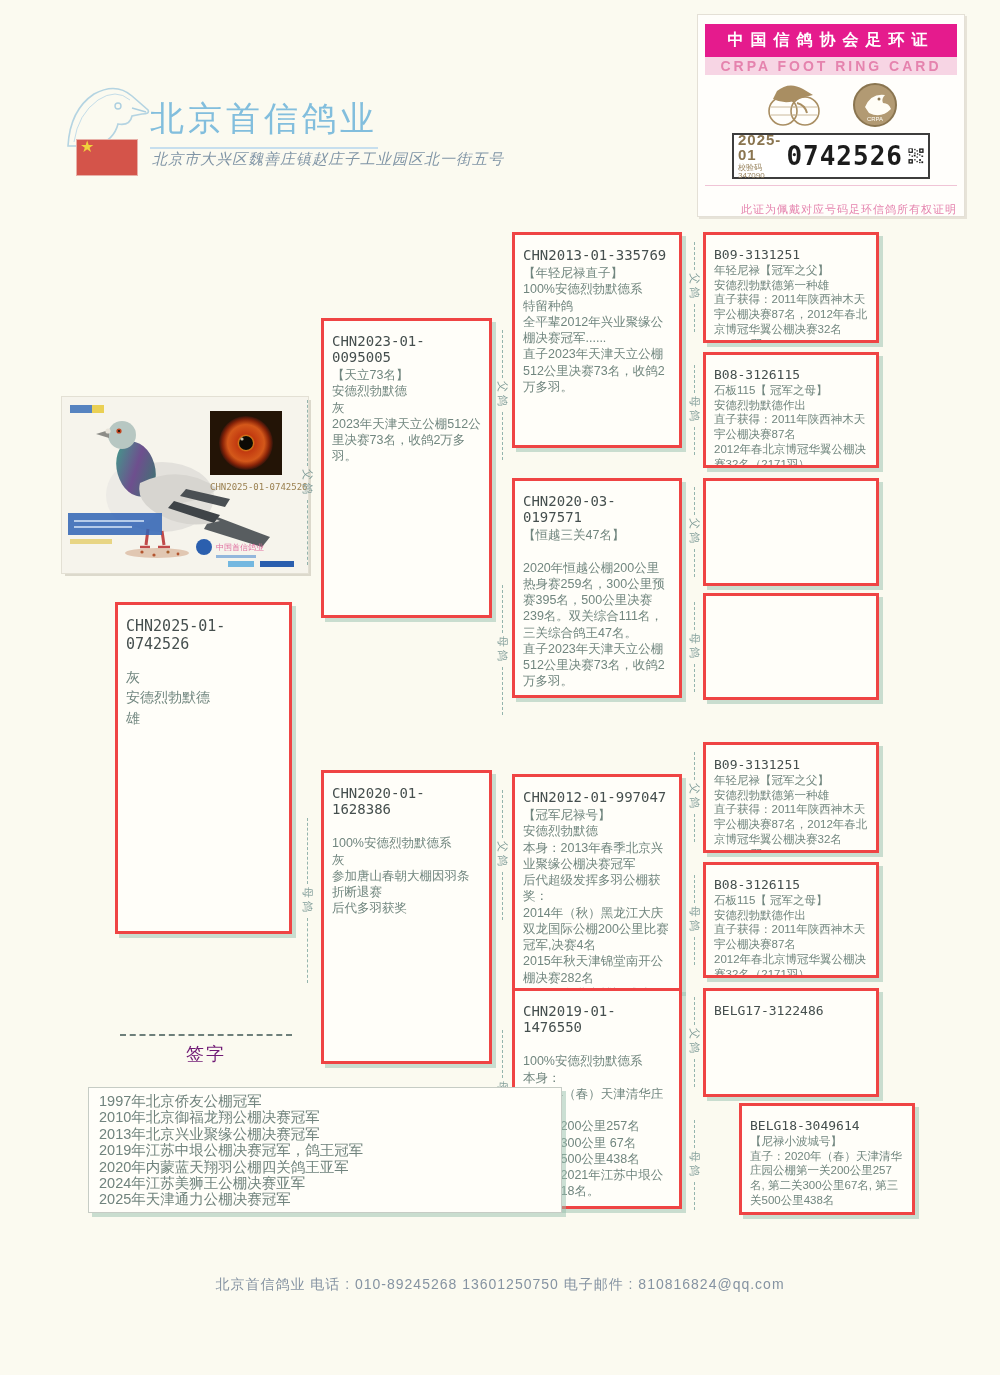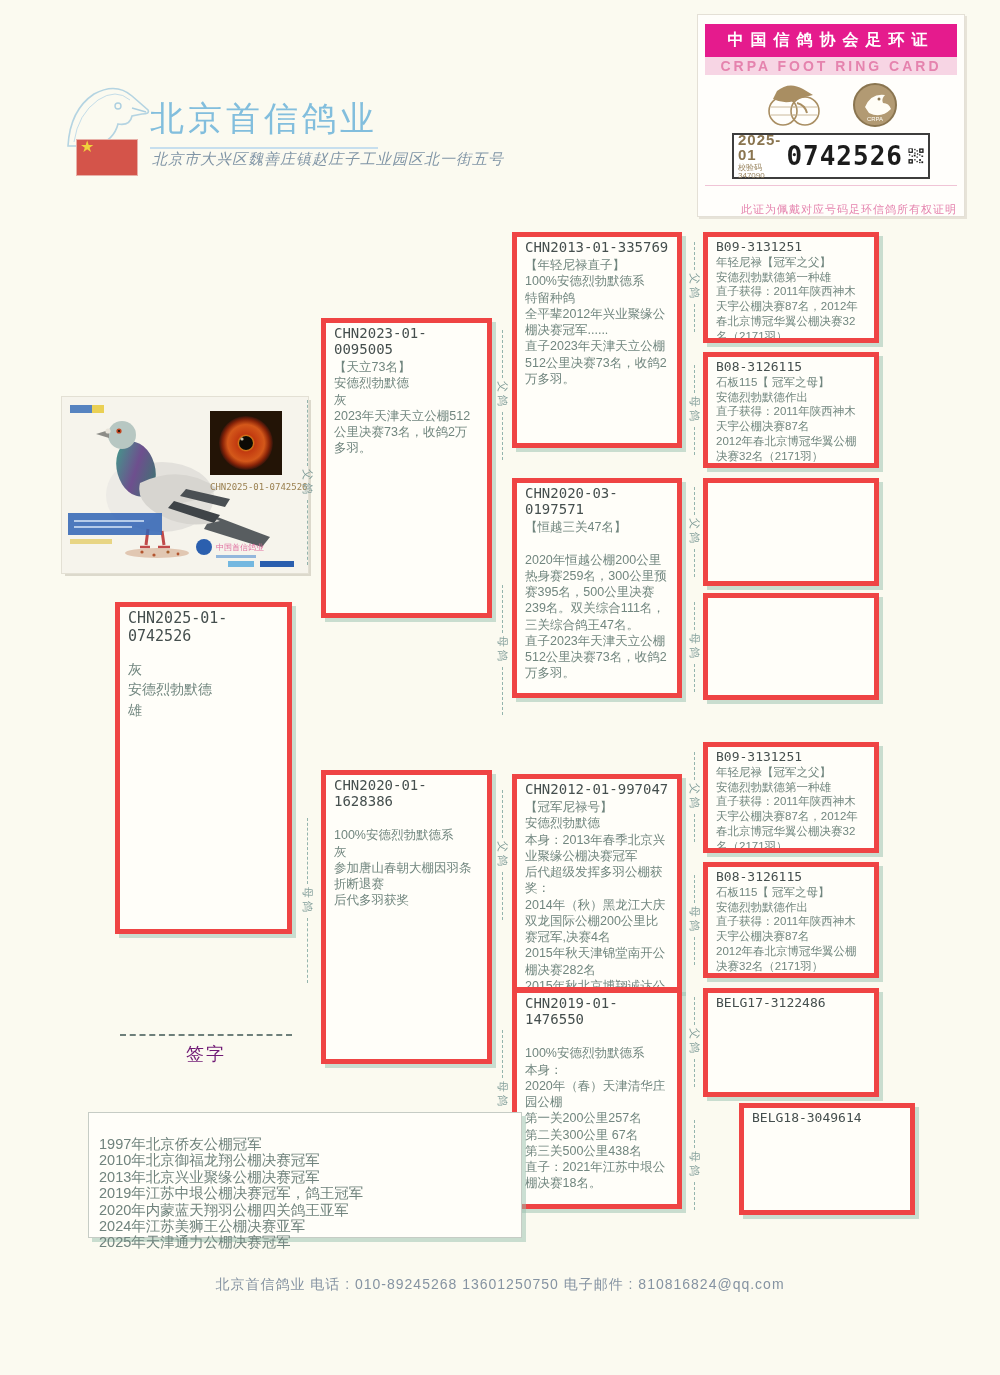--- a/index.html
+++ b/index.html
@@ -27,22 +27,22 @@
               display:flex;align-items:center;gap:5px;padding:0 4px;}
   .frc-series{display:flex;flex-direction:column;justify-content:center;line-height:1;}
   .frc-series .big{font-size:15px;font-weight:bold;color:#8a7550;letter-spacing:1px;}
   .frc-series .small{font-size:8px;color:#9a8560;margin-top:2px;}
   .frc-number{font-size:26px;font-weight:bold;color:#1c1c1c;letter-spacing:1px;
               font-family:"DejaVu Sans Mono",monospace;}
   .frc-note{margin:6px 7px 0 7px;border-top:1px solid #f0c4d6;color:#e583ae;font-size:11px;
             letter-spacing:1px;text-align:right;padding-top:16px;}
 
   
-  .pbox{position:absolute;background:#fffef9;border:5px solid #ef4444;
-        box-shadow:4px 4px 0 rgba(151,191,174,.5);padding:2px 8px;box-sizing:border-box;
+  .pbox{position:absolute;background:#fffef9;border:3px solid #ef4444;
+        box-shadow:4px 4px 0 rgba(151,191,174,.5);padding:12px 8px;box-sizing:border-box;
         color:#71867f;overflow:hidden;}
   .pbox .ring{font-family:"DejaVu Sans Mono",monospace;font-size:14px;color:#454f4e;}
   .pbox .body{white-space:pre-line;font-size:12.5px;line-height:1.3;margin-top:2px;}
   .pbox.lg .ring{font-size:15px;}
   .pbox.lg .body{font-size:14px;line-height:1.45;}
   .pbox.sm .ring{font-size:13px;}
   .pbox.sm .body{font-size:11.5px;line-height:1.28;margin-top:1px;}
 
   
   .vconn{position:absolute;width:14px;display:flex;flex-direction:column;align-items:center;
@@ -51,23 +51,23 @@
   .vconn .vlabel{writing-mode:vertical-rl;text-orientation:sideways;padding:3px 0;letter-spacing:3px;}
 
   
   .photo{position:absolute;left:62px;top:397px;width:246px;height:176px;background:#f6f4ec;
          box-shadow:0 0 0 1px #e3e0d4, 3px 3px 0 #dcd9cc;}
 
   
   .sig-line{position:absolute;left:120px;top:1034px;width:172px;border-top:2px dashed #6d7f7a;}
   .sig-label{position:absolute;left:120px;top:1042px;width:172px;text-align:center;
              font-size:18px;color:#701a75;letter-spacing:2px;}
-  .ach{position:absolute;left:88px;top:1112px;width:434px;height:126px;background:#fffef9;
+  .ach{position:absolute;left:88px;top:1087px;width:474px;height:126px;background:#fffef9;
        border:1px solid #c6ccc5;box-shadow:4px 4px 0 rgba(151,191,174,.5);
-       padding:23px 10px;box-sizing:border-box;}
+       padding:5px 10px;box-sizing:border-box;}
   .ach .body{white-space:pre-line;font-size:14.5px;line-height:1.13;color:#70837d;}
   .footer{position:absolute;left:0;top:1276px;width:1000px;text-align:center;font-size:14px;
           color:#8593a2;letter-spacing:1px;}
 </style>
 </head>
 <body>
 
 <div id="canvas">
 
   <svg width="92" height="72" style="position:absolute;left:60px;top:82px;" viewBox="0 0 92 72">
@@ -290,20 +290,22 @@
     <div class="body">石板115【 冠军之母】
 安德烈勃默德作出
 直子获得：2011年陕西神木天宇公棚决赛87名
 2012年春北京博冠华翼公棚决赛32名（2171羽）</div>
   </div>
   <div class="pbox sm" style="left:703px;top:988px;width:176px;height:109px;">
     <div class="ring">BELG17-3122486</div>
   </div>
   <div class="pbox sm" style="left:703px;top:1103px;width:176px;height:112px;margin-left:36px;">
     <div class="ring">BELG18-3049614</div>
+    <div class="body">【尼禄小波城号】
+直子：2020年（春）天津清华庄园公棚第一关200公里257名, 第二关300公里67名, 第三关500公里438名</div>
   </div>
 
   <div class="vconn" style="left:300px;top:400px;height:165px;">
     <span class="dash"></span>
       <span class="vlabel">父鸽</span>
       <span class="dash"></span>
   </div>
   <div class="vconn" style="left:300px;top:818px;height:165px;">
     <span class="dash"></span>
       <span class="vlabel">母鸽</span>

